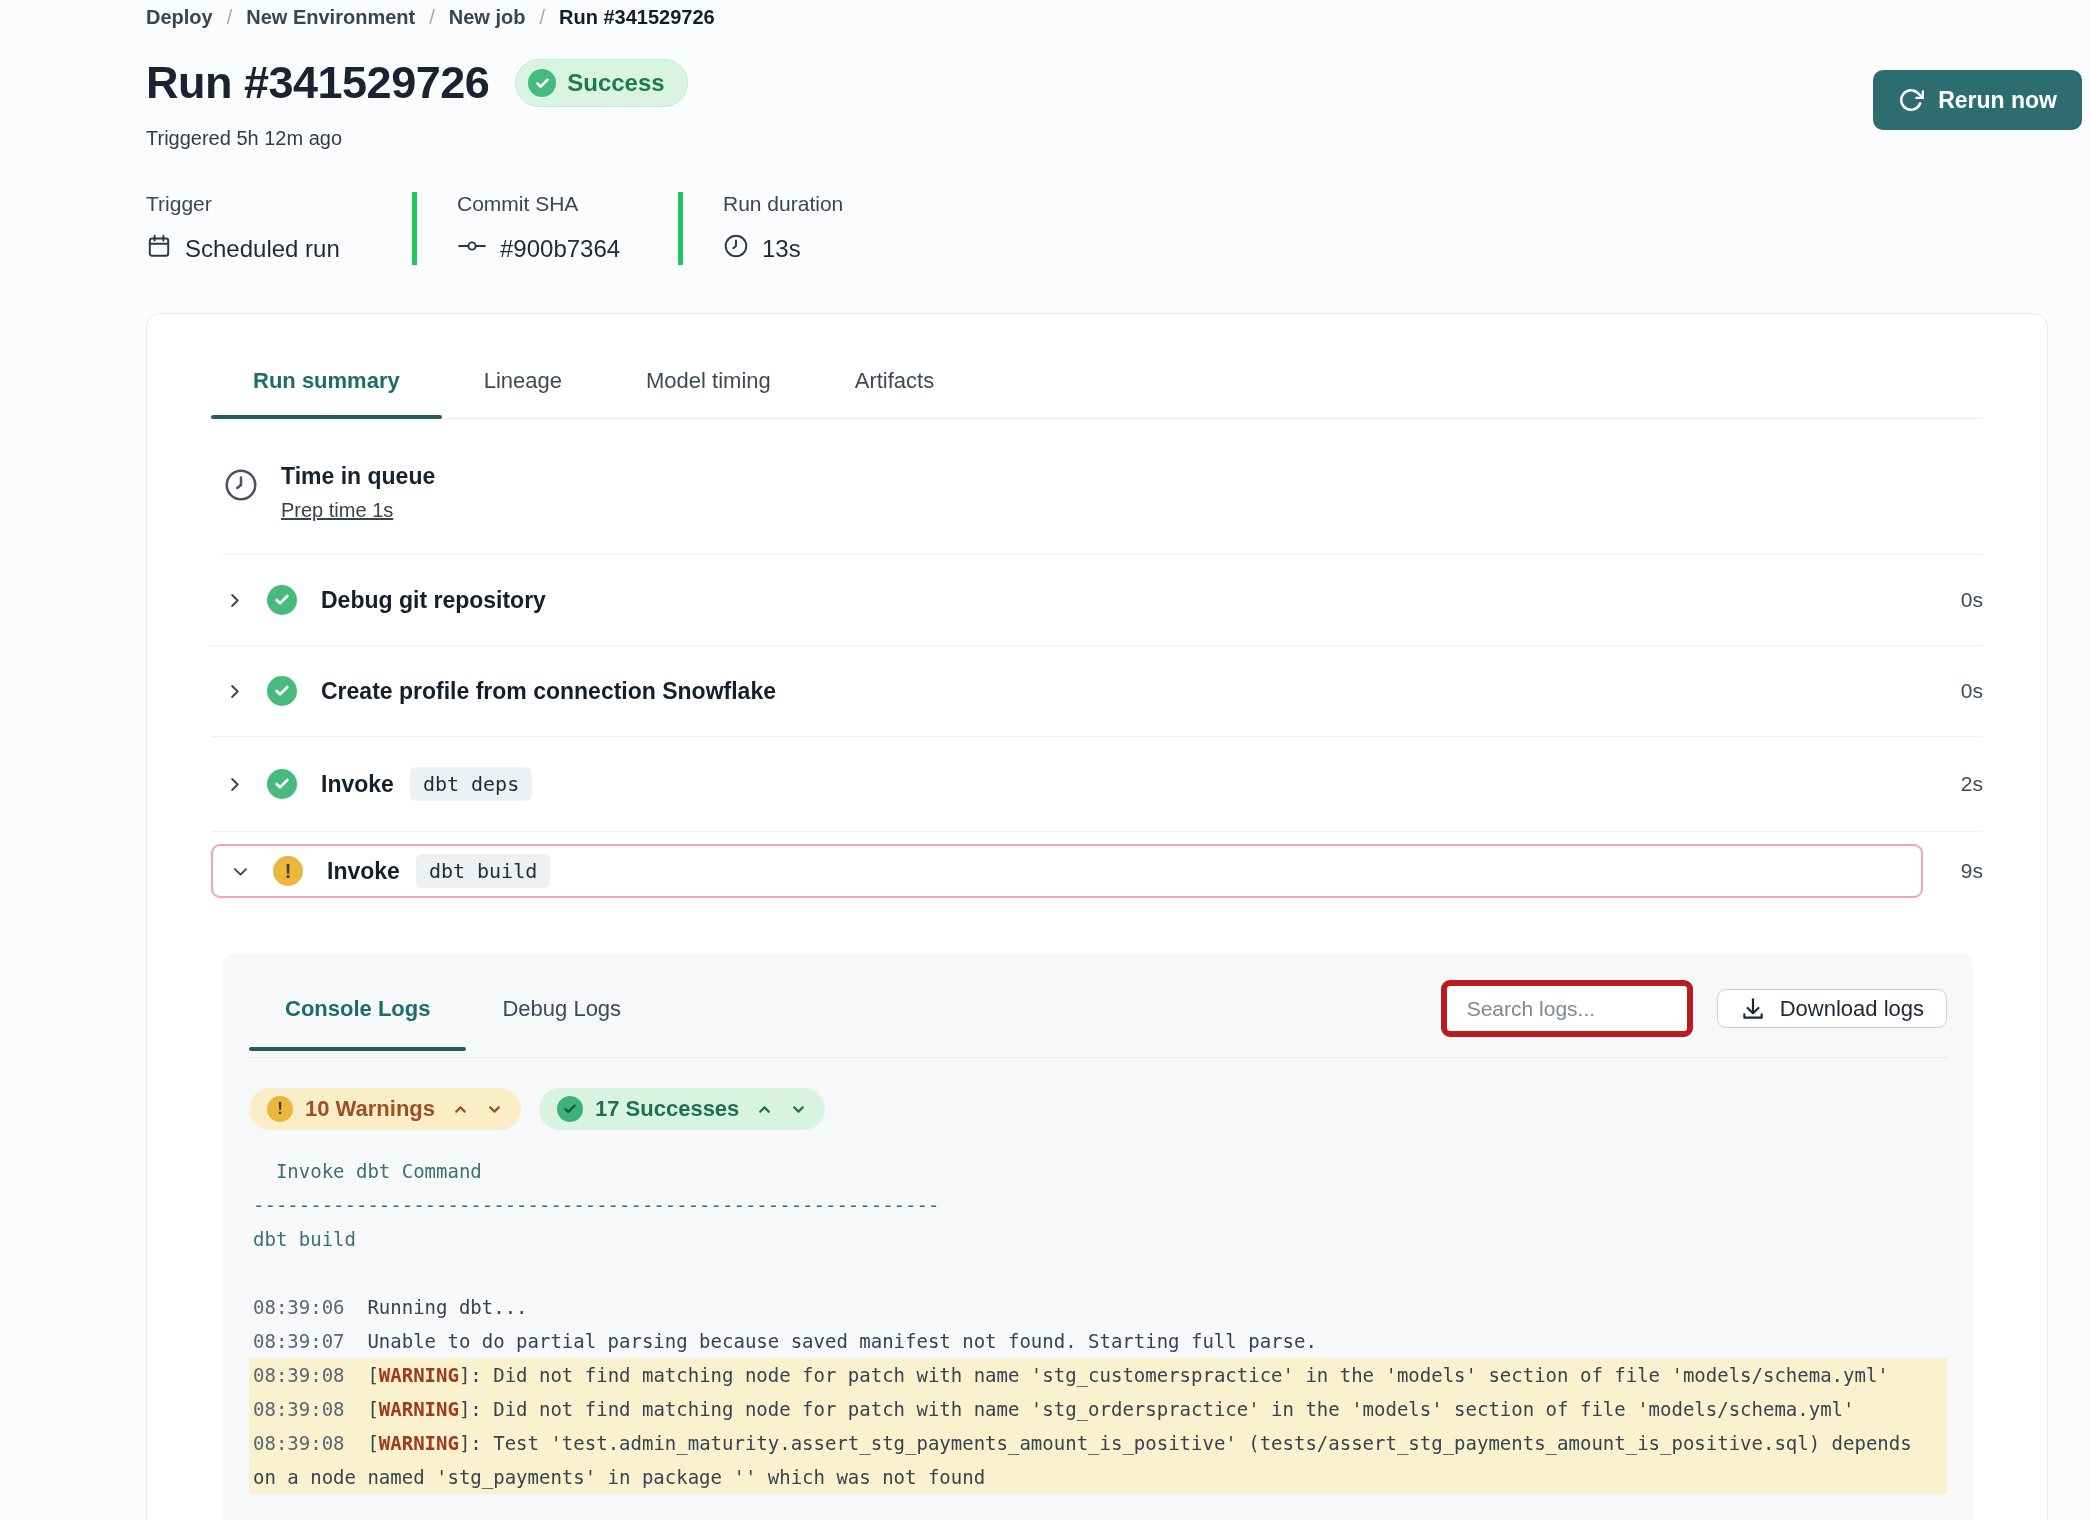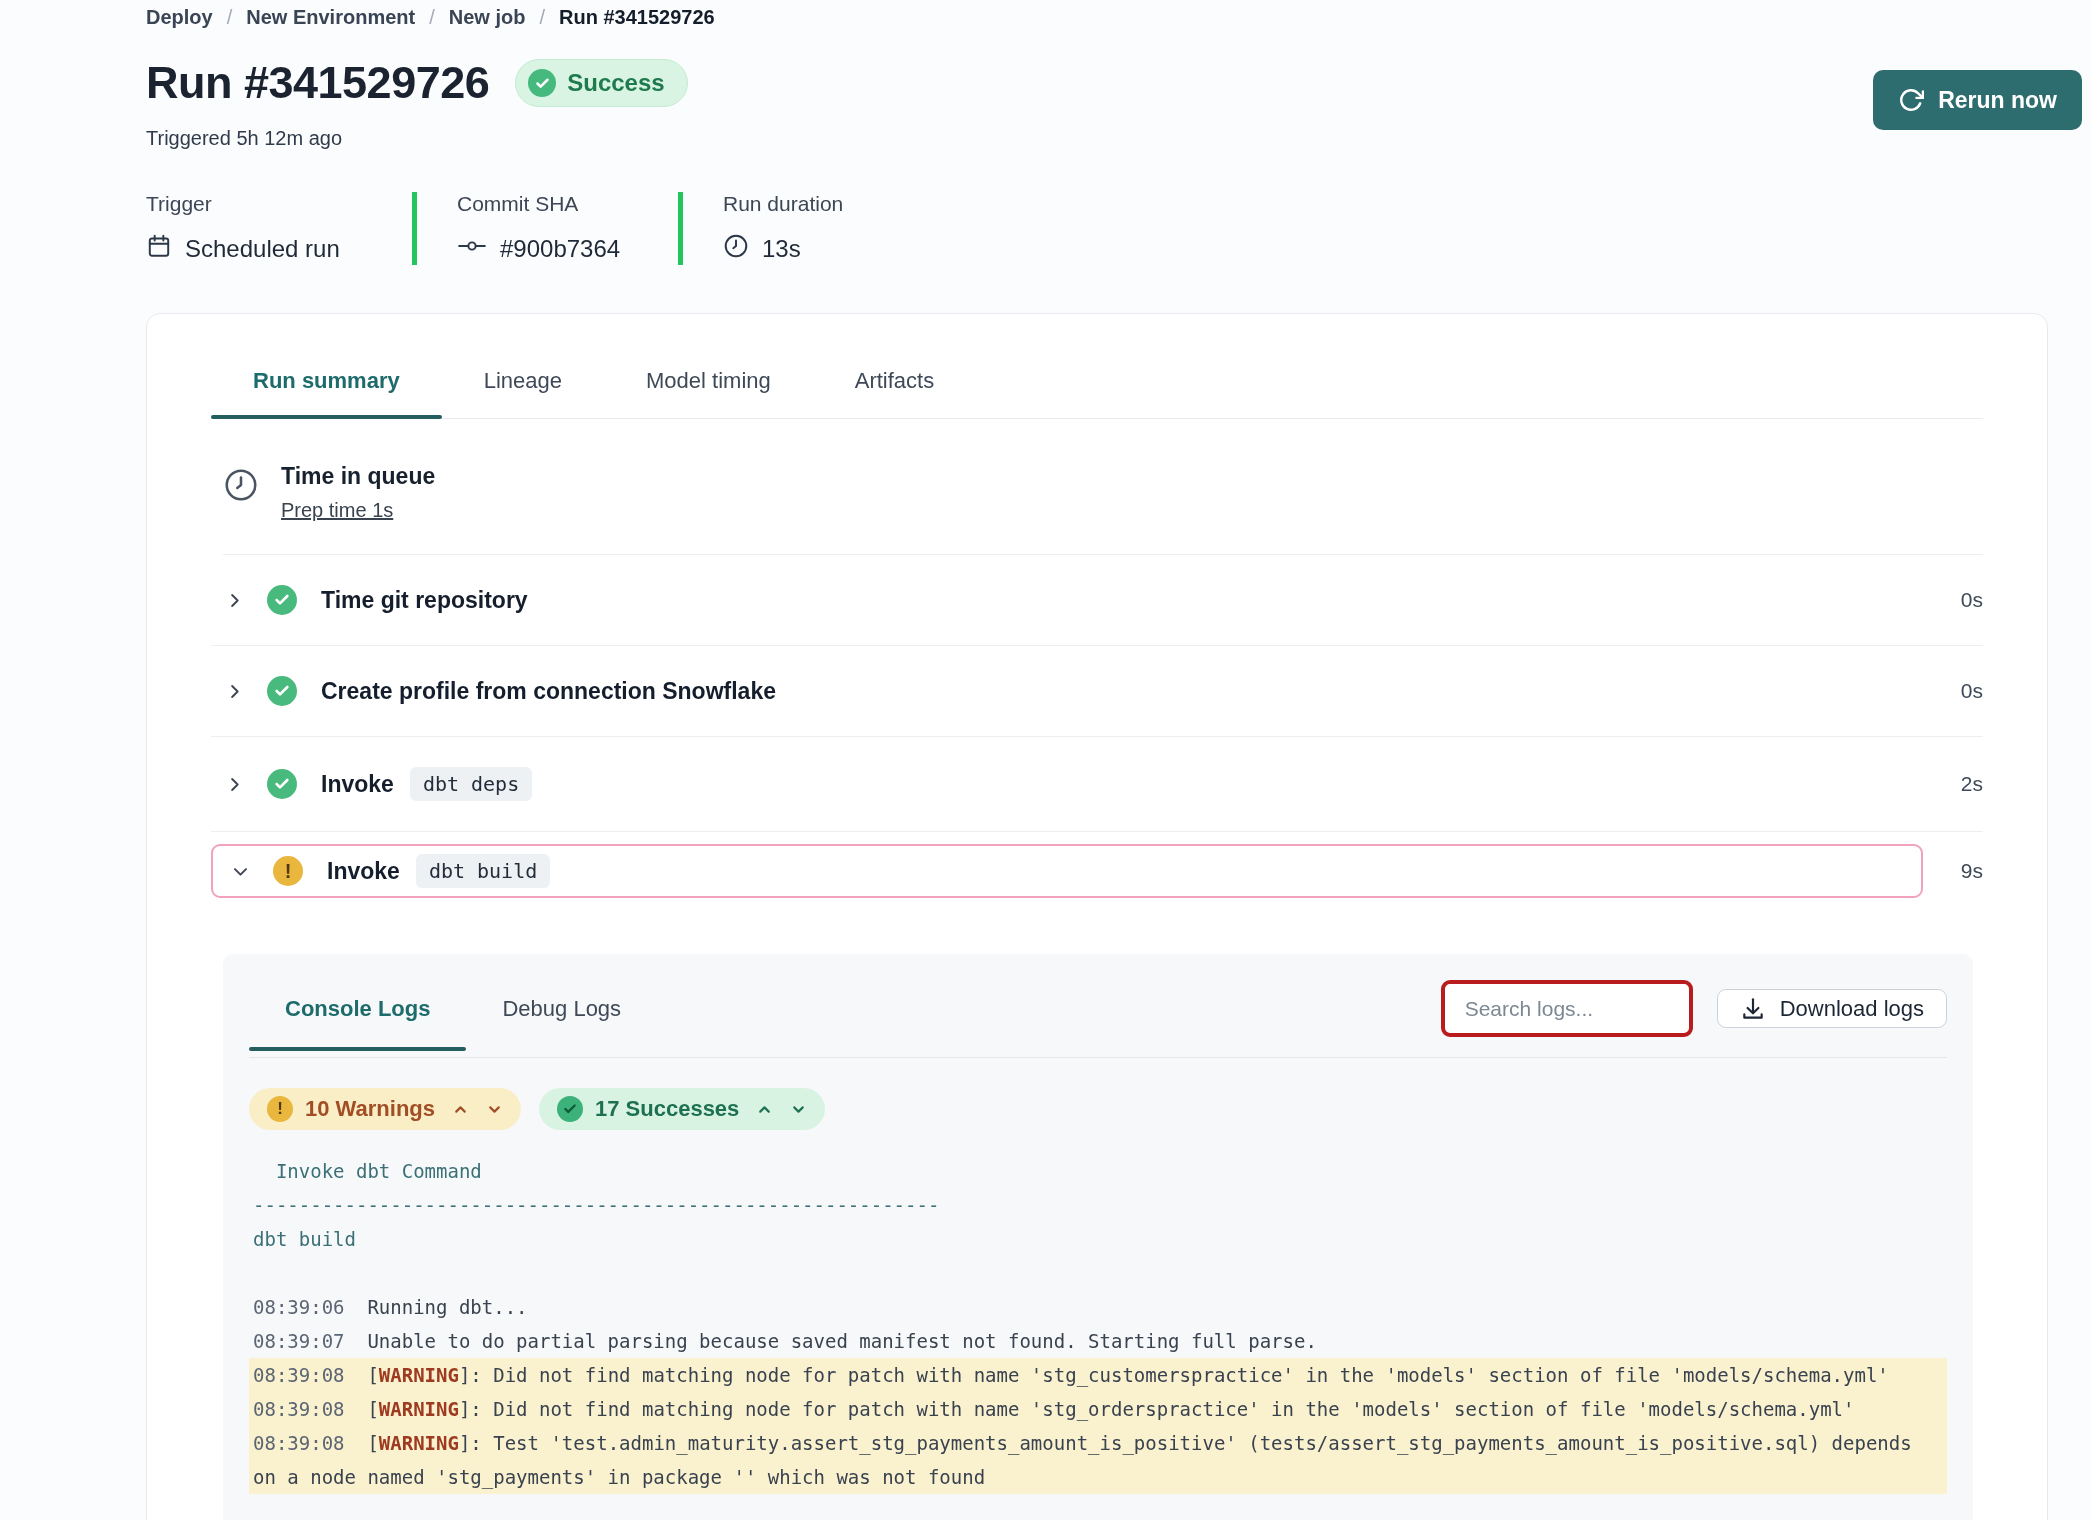--- a/index.html
+++ b/index.html
@@ -67,21 +67,21 @@
   .duration { width:44px; text-align:right; font-size:21px; color:#3e4a59; margin-left:16px; flex:none; }
 
   
   .logs-panel { margin:56px 10px 0 12px; background:#f7f8fa; border-radius:10px; padding:26px 26px 40px; }
   .logs-header { display:flex; justify-content:space-between; align-items:flex-start; border-bottom:1px solid #e4e7eb; }
   .log-tabs { display:flex; padding-top:16px; }
   .log-tab { position:relative; padding:0 36px 28px; font-size:22px; color:#3e4958; cursor:pointer; }
   .log-tab.active { color:#1d6b6b; font-weight:700; }
   .log-tab.active::after { content:""; position:absolute; left:0; right:0; bottom:-1px; height:4px; background:#255e5e; border-radius:2px; }
   .log-controls { display:flex; gap:24px; align-items:center; padding-bottom:20px; }
-  .search-input { width:252px; height:57px; border:4px solid #b91c1c; border-radius:9px; background:#fff; padding:12px 20px; font-size:21px; color:#2c3747; font-family:inherit; }
+  .search-input { width:252px; height:57px; border:6px solid #b91c1c; border-radius:9px; background:#fff; padding:12px 20px; font-size:21px; color:#2c3747; font-family:inherit; }
   .search-input::placeholder { color:#7d8893; }
   .download-btn { height:39px; display:flex; align-items:center; gap:14px; background:#fff; border:1px solid #ccd2d9; border-radius:9px; padding:0 22px; font-size:22px; color:#1c2634; font-family:inherit; cursor:pointer; }
 
   .badges { display:flex; gap:18px; margin-top:30px; }
   .pill { display:flex; align-items:center; gap:12px; height:42px; border-radius:999px; padding:0 18px; font-size:22px; font-weight:700; cursor:pointer; }
   .pill .dot { width:26px; height:26px; border-radius:50%; display:flex; align-items:center; justify-content:center; flex:none; }
   .pill.warn { background:#faeec6; color:#a14e26; }
   .pill.warn .dot { background:#e9b63e; color:#53390e; font-size:17px; font-weight:800; }
   .pill.succ { background:#d9f3e3; color:#1d7152; }
   .pill.succ .dot { background:#3cb179; }
@@ -198,21 +198,21 @@
             <span class="chev">
               <svg width="19" height="19" viewBox="0 0 24 24" fill="none" stroke="currentColor" stroke-width="2.4" stroke-linecap="round" stroke-linejoin="round">
                 <polyline points="9 5 16 12 9 19"></polyline>
               </svg>
             </span>
             <span class="status-dot success">
               <svg width="16" height="16" viewBox="0 0 24 24" fill="none" stroke="#ffffff" stroke-width="4" stroke-linecap="round" stroke-linejoin="round">
                 <polyline points="20 6 9 17 4 12"></polyline>
               </svg>
             </span>
-            <span class="step-title">Time git repository</span>
+            <span class="step-title">Debug git repository</span>
           </div>
           <span class="duration">0s</span>
         </div>
         <div class="step-row">
           <div class="step-main">
             <span class="chev">
               <svg width="19" height="19" viewBox="0 0 24 24" fill="none" stroke="currentColor" stroke-width="2.4" stroke-linecap="round" stroke-linejoin="round">
                 <polyline points="9 5 16 12 9 19"></polyline>
               </svg>
             </span>

